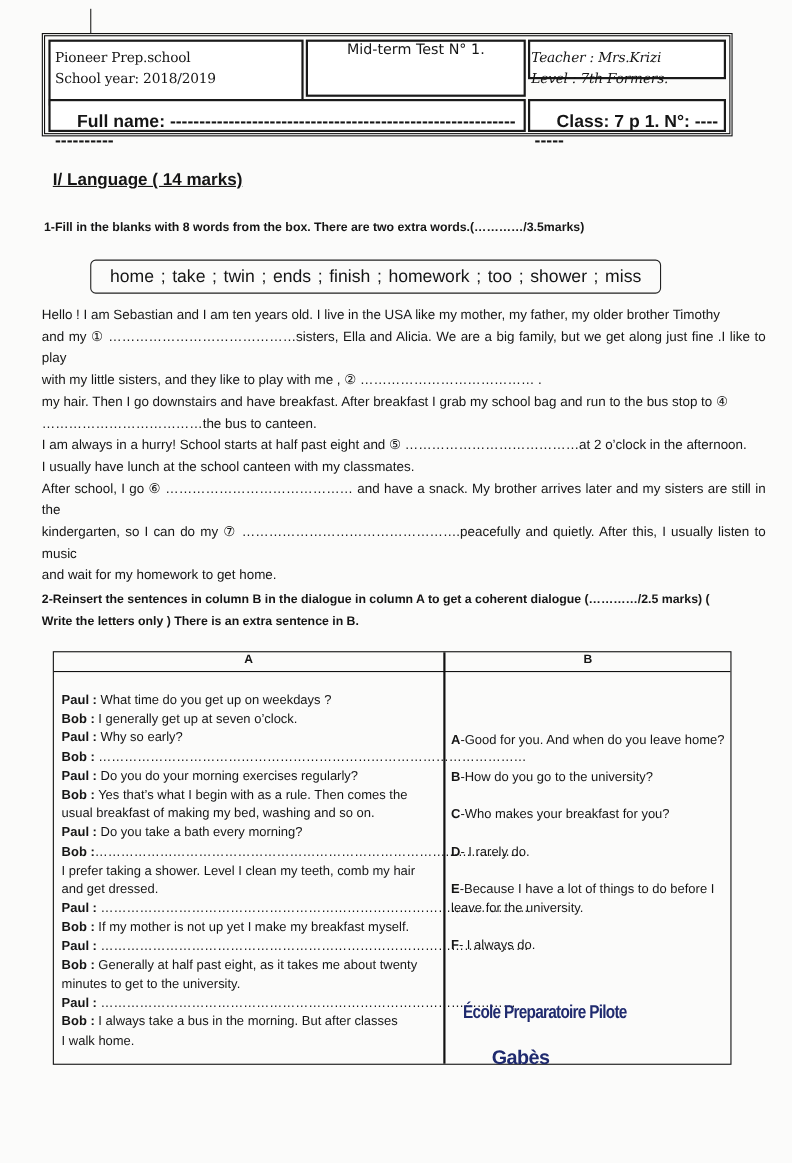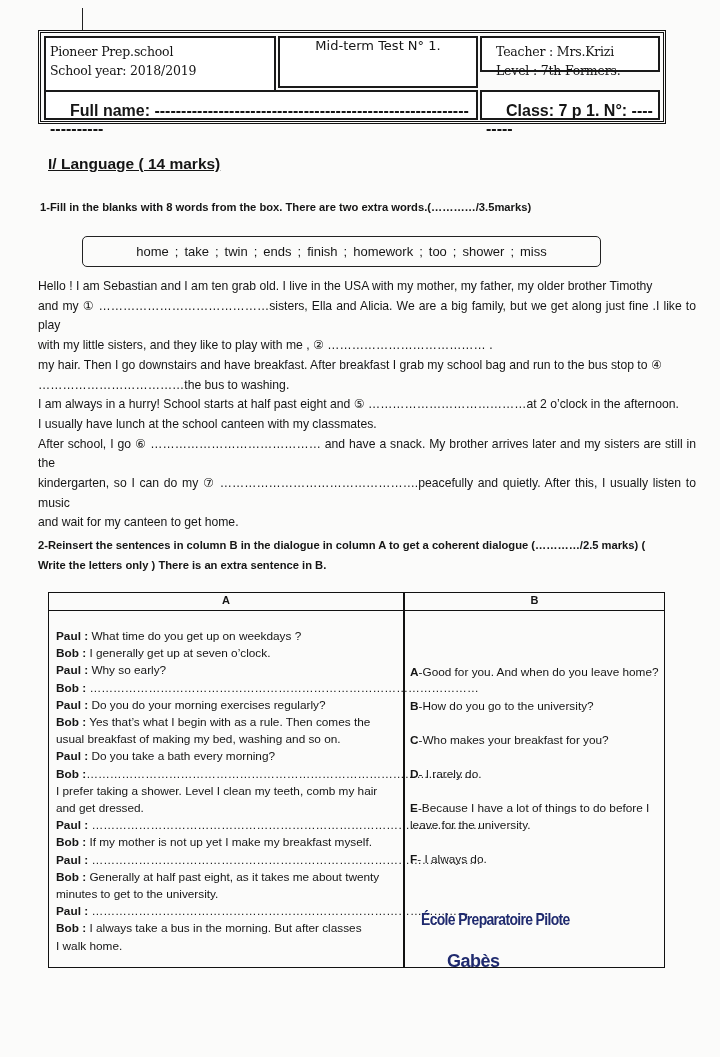--- a/index.html
+++ b/index.html
@@ -9,31 +9,31 @@
     }
     .abs { position: absolute; }
     .tick { left: 82px; top: 8px; width: 1px; height: 22px; background: #222; }
 
     
     .hdr { left: 38px; top: 30px; width: 628px; height: 94px; border: 3px double #111; box-sizing: border-box; }
     .hcell { position: absolute; border: 2px solid #1a1a1a; box-sizing: border-box; background: #fff; }
     .fancy { font-family: "DejaVu Serif", serif; font-size: 12.5px; line-height: 19px; letter-spacing: -0.2px; }
     .c1 { left: 3px; top: 3px; width: 232px; height: 60px; padding: 4px 4px; }
     .c2 { left: 237px; top: 3px; width: 200px; height: 52px; display: flex; align-items: flex-start; justify-content: center; }
-    .c3 { left: 439px; top: 3px; width: 180px; height: 36px; padding: 4px 14px; }
+    .c3 { left: 439px; top: 3px; width: 180px; height: 36px; padding: 4px 1px; font-style: italic; }
     .c4 { left: 3px; top: 57px; width: 434px; height: 30px; padding: 10px 4px 0; }
     .c5 { left: 439px; top: 57px; width: 180px; height: 30px; padding: 10px 4px 0; }
     .bold12 { font-weight: bold; font-size: 16px; margin-left: 20px; }
     .mid-title { font-family: "DejaVu Sans", sans-serif; font-size: 13px; }
 
     
     .sec-title { left: 48px; top: 155px; font-size: 15.5px; font-weight: bold; text-decoration: underline; }
     .q1 { left: 40px; top: 201px; font-size: 11.2px; font-weight: bold; }
     .wordbox { left: 82px; top: 236px; width: 519px; height: 31px; border: 1.5px solid #222; border-radius: 5px; box-sizing: border-box;
-      display: flex; align-items: center; justify-content: center; font-size: 13px; word-spacing: 2px; }
+      display: flex; align-items: center; justify-content: center; font-size: 16px; word-spacing: 2px; }
     .wordbox span.sep { margin: 0 6px; }
 
     .para { left: 38px; width: 658px; font-size: 12.2px; line-height: 19.7px; }
     .para p { margin: 0; text-align: justify; text-align-last: left; }
 
     .q2 { left: 38px; top: 535px; width: 620px; font-size: 11.2px; font-weight: bold; line-height: 20px; }
 
     
     .tbl { left: 48px; top: 592px; width: 617px; height: 376px; border: 1.5px solid #111; box-sizing: border-box; }
     .tbl .hrow { position: absolute; left: 0; top: 0; width: 100%; height: 17px; border-bottom: 1.5px solid #111; }
@@ -94,30 +94,30 @@
   <span>homework</span>
     <span class="sep">;</span>
   <span>too</span>
     <span class="sep">;</span>
   <span>shower</span>
     <span class="sep">;</span>
   <span>miss</span>
 </div>
 
 <div class="abs para" style="top:277px;">
-  <p>Hello ! I am Sebastian and I am ten grab old. I live in the USA with my mother, my father, my older brother Timothy</p>
+  <p>Hello ! I am Sebastian and I am ten years old. I live in the USA like my mother, my father, my older brother Timothy</p>
   <p>and my ① ……………………………………sisters, Ella and Alicia. We are a big family, but we get along just fine .I like to play</p>
   <p>with my little sisters, and they like to play with me , ② ………………………………… .</p>
   <p>my hair. Then I go downstairs and have breakfast. After breakfast I grab my school bag and run to the bus stop to ④</p>
-  <p>………………………………the bus to washing.</p>
+  <p>………………………………the bus to canteen.</p>
   <p>I am always in a hurry! School starts at half past eight and ⑤ …………………………………at 2 o’clock in the afternoon.</p>
   <p> I usually have lunch at the school canteen with my classmates.</p>
   <p>After school, I go ⑥ …………………………………… and have a snack. My brother arrives later and my sisters are still in the</p>
   <p>kindergarten, so I can do my ⑦ ………………………………………….peacefully and quietly. After this, I usually listen to music</p>
-  <p>and wait for my  canteen to get home.</p>
+  <p>and wait for my  homework to get home.</p>
 </div>
 
 <div class="abs q2">2-Reinsert the sentences in column B  in the dialogue in column A to get a coherent dialogue (…………/2.5 marks)  ( Write the letters only ) There is an extra sentence in B.</div>
 
 <div class="abs tbl">
   <div class="hrow">
     <span class="hA">A</span>
     <span class="hB">B</span>
   </div>
   <div class="vline"></div>

